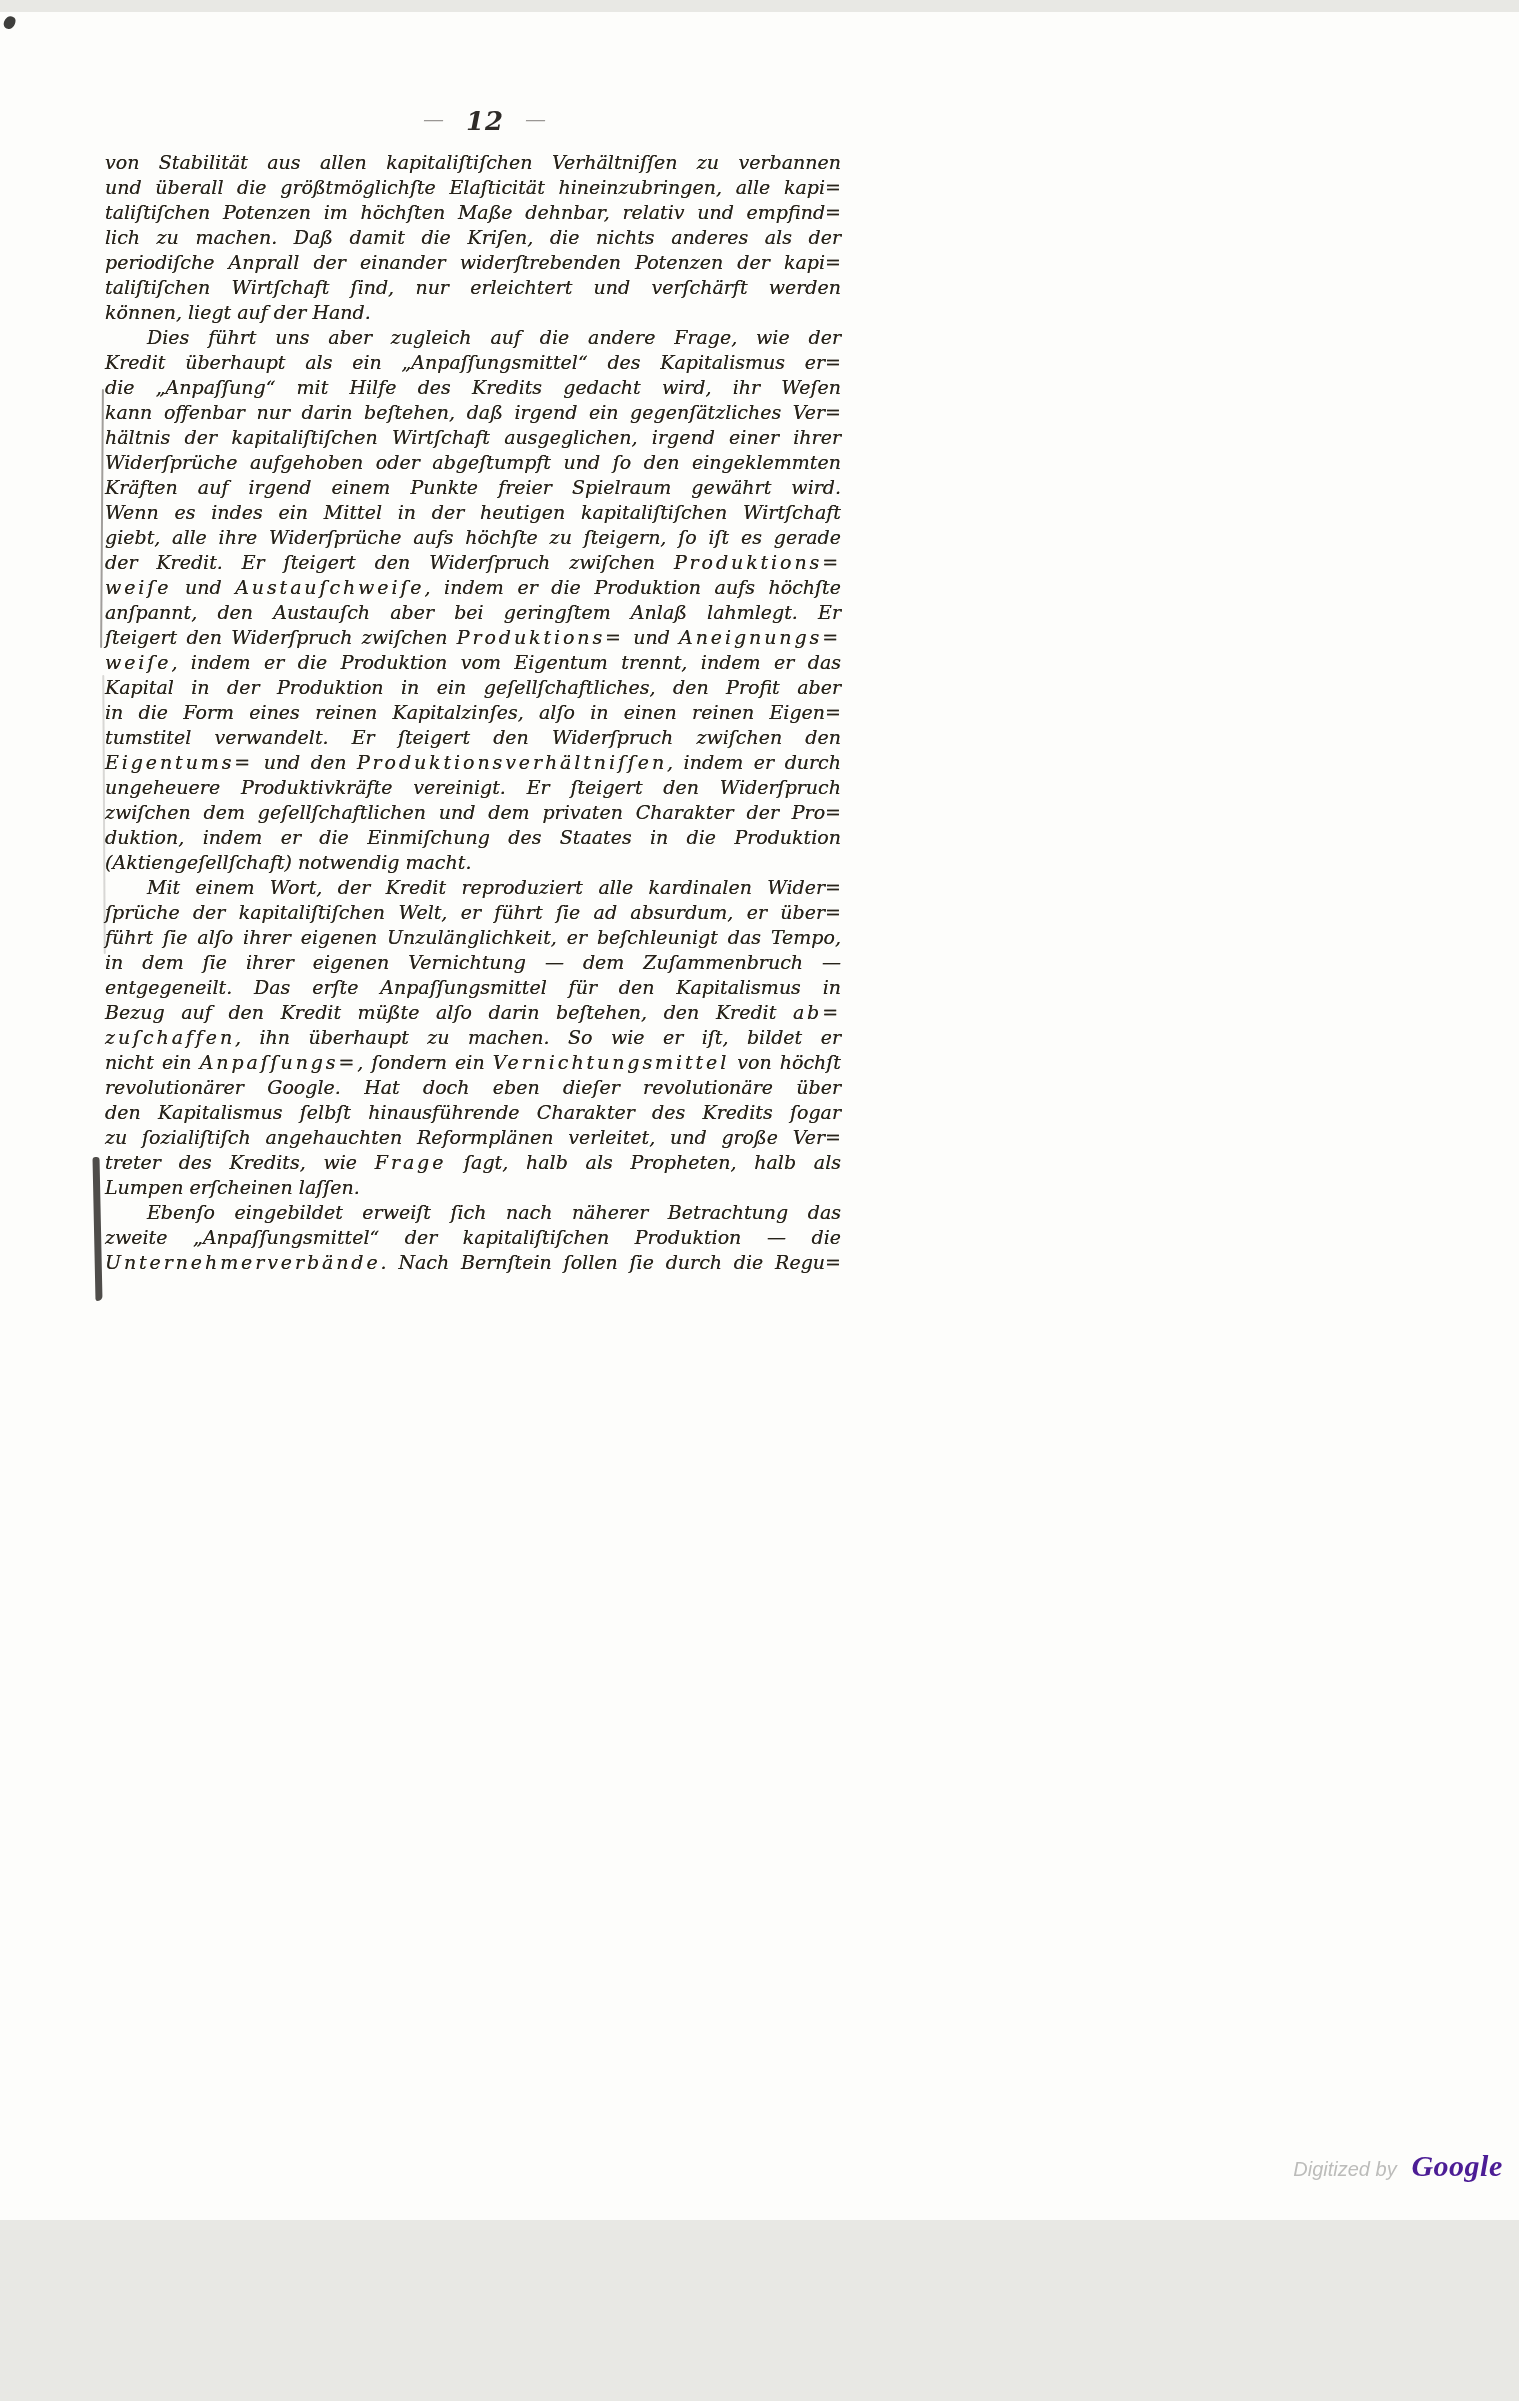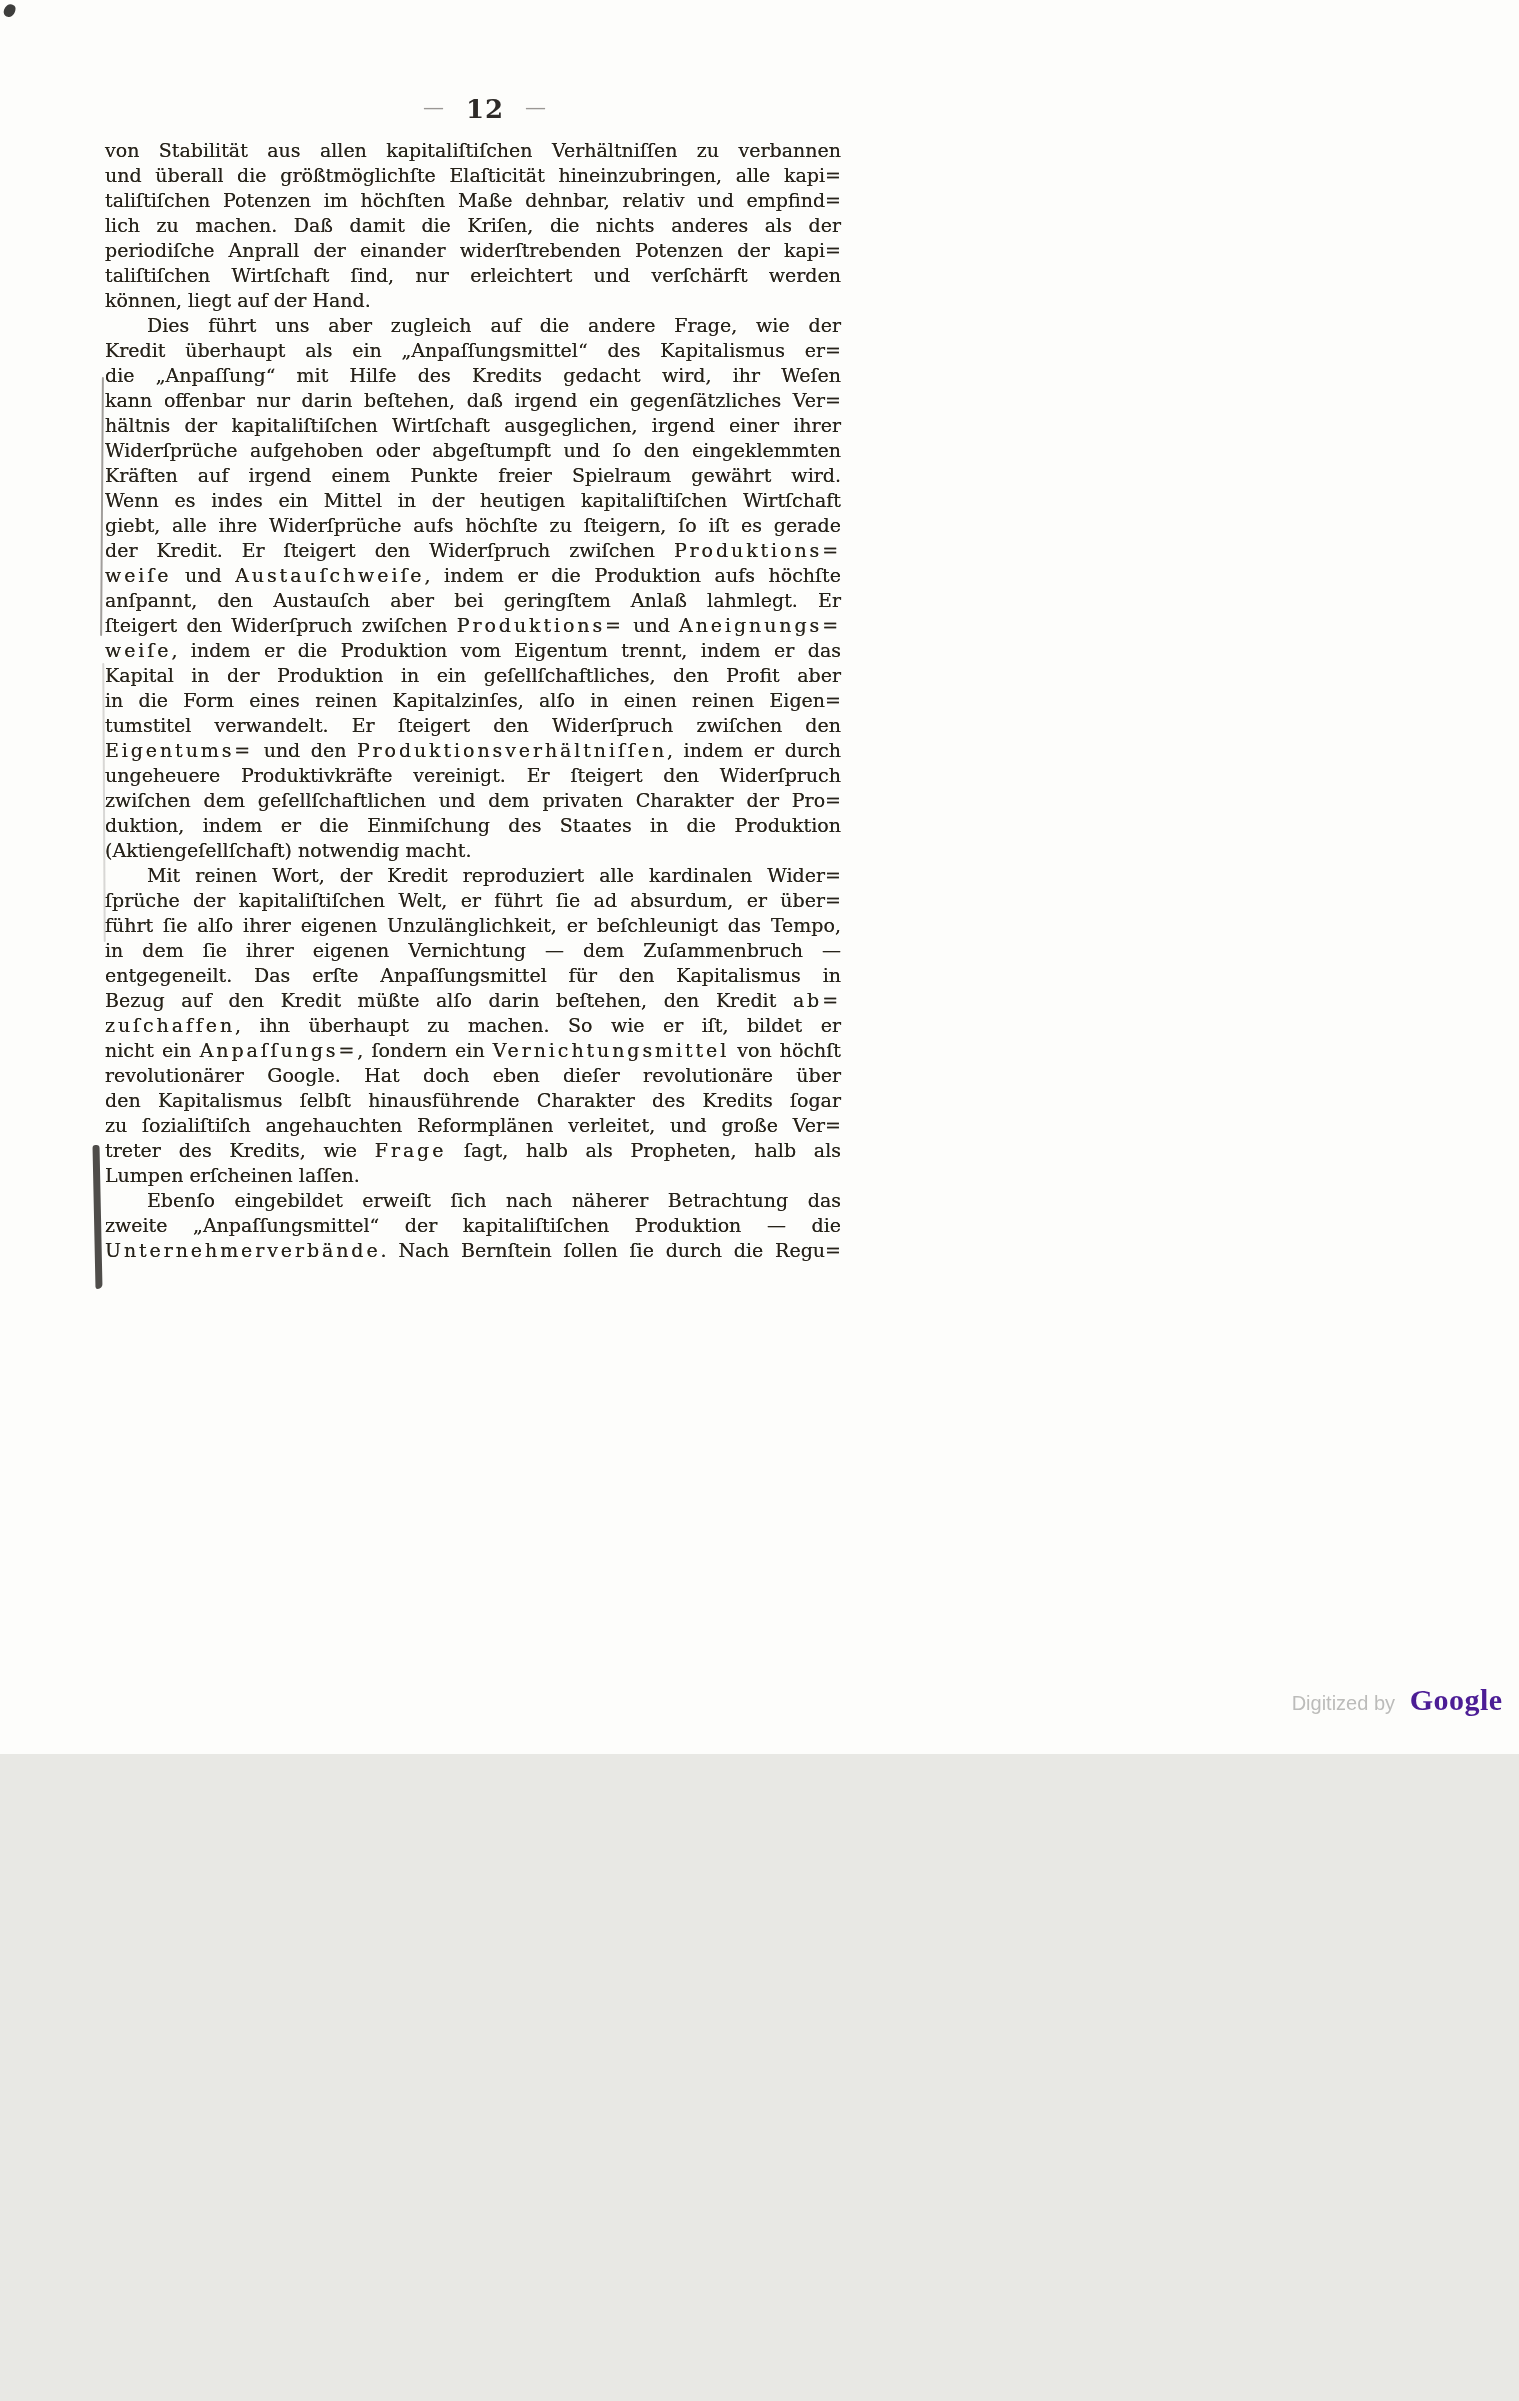--- a/index.html
+++ b/index.html
@@ -3,25 +3,26 @@
 <meta charset="utf-8">
 <style>
   html, body {
     margin: 0;
     padding: 0;
     background: #e8e8e4;
   }
   .page {
     position: relative;
     width: 1520px;
-    height: 1754px;
-    margin: 0 auto;
+    height: 2208px;
+    margin: 12px auto;
     background: #fdfdfb;
     overflow: hidden;
     font-family: "DejaVu Serif", serif;
+    font-style: italic;
   }
   
   .speck {
     position: absolute;
     left: 3.8px;
     top: 3.8px;
     width: 10.6px;
     height: 13.4px;
     background: #1c1c1a;
     border-radius: 60% 40% 55% 45%;
@@ -160,21 +161,21 @@
         <div class="line"><span>Kapital in der Produktion in ein geſellſchaftliches, den Profit aber</span></div>
         <div class="line"><span>in die Form eines reinen Kapitalzinſes, alſo in einen reinen Eigen=</span></div>
         <div class="line"><span>tumstitel verwandelt. Er ſteigert den Widerſpruch zwiſchen den</span></div>
         <div class="line"><span class="sperr">Eigentums=</span><span> und den </span><span class="sperr">Produktionsverhältniſſen</span><span>, indem er durch</span></div>
         <div class="line"><span>ungeheuere Produktivkräfte vereinigt. Er ſteigert den Widerſpruch</span></div>
         <div class="line"><span>zwiſchen dem geſellſchaftlichen und dem privaten Charakter der Pro=</span></div>
         <div class="line"><span>duktion, indem er die Einmiſchung des Staates in die Produktion</span></div>
         <div class="line last"><span>(Aktiengeſellſchaft) notwendig macht.</span></div>
       </div>
       <div class="paragraph indent">
-        <div class="line first"><span>Mit reinen Wort, der Kredit reproduziert alle kardinalen Wider=</span></div>
+        <div class="line first"><span>Mit einem Wort, der Kredit reproduziert alle kardinalen Wider=</span></div>
         <div class="line"><span>ſprüche der kapitaliſtiſchen Welt, er führt ſie ad absurdum, er über=</span></div>
         <div class="line"><span>führt ſie alſo ihrer eigenen Unzulänglichkeit, er beſchleunigt das Tempo,</span></div>
         <div class="line"><span>in dem ſie ihrer eigenen Vernichtung — dem Zuſammenbruch —</span></div>
         <div class="line"><span>entgegeneilt. Das erſte Anpaſſungsmittel für den Kapitalismus in</span></div>
         <div class="line"><span>Bezug auf den Kredit müßte alſo darin beſtehen, den Kredit </span><span class="sperr">ab=</span></div>
         <div class="line"><span class="sperr">zuſchaffen</span><span>, ihn überhaupt zu machen. So wie er iſt, bildet er</span></div>
         <div class="line"><span>nicht ein </span><span class="sperr">Anpaſſungs=</span><span>, ſondern ein </span><span class="sperr">Vernichtungsmittel</span><span> von höchſt</span></div>
         <div class="line"><span>revolutionärer Google. Hat doch eben dieſer revolutionäre über</span></div>
         <div class="line"><span>den Kapitalismus ſelbſt hinausführende Charakter des Kredits ſogar</span></div>
         <div class="line"><span>zu ſozialiſtiſch angehauchten Reformplänen verleitet, und große Ver=</span></div>

